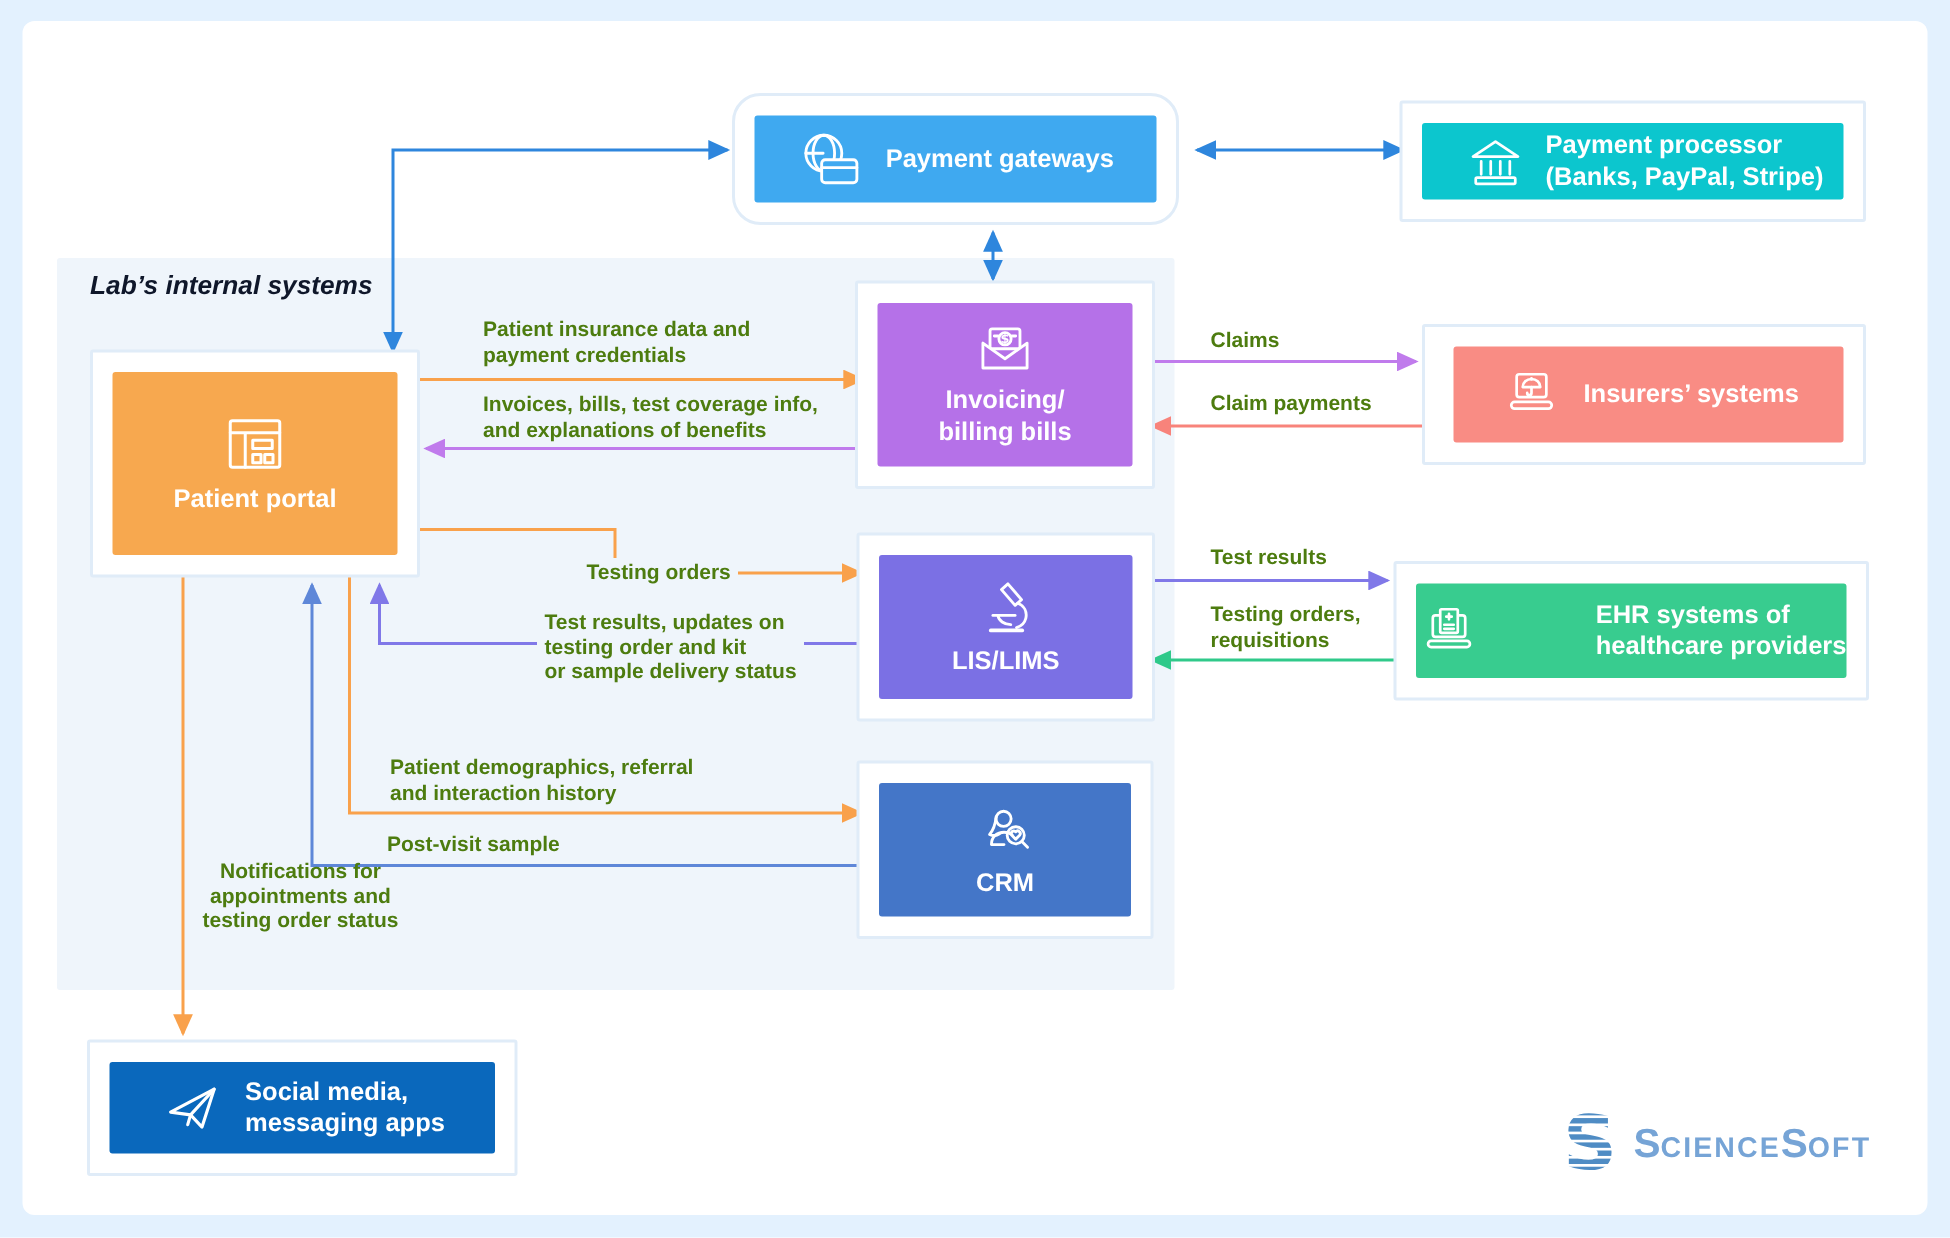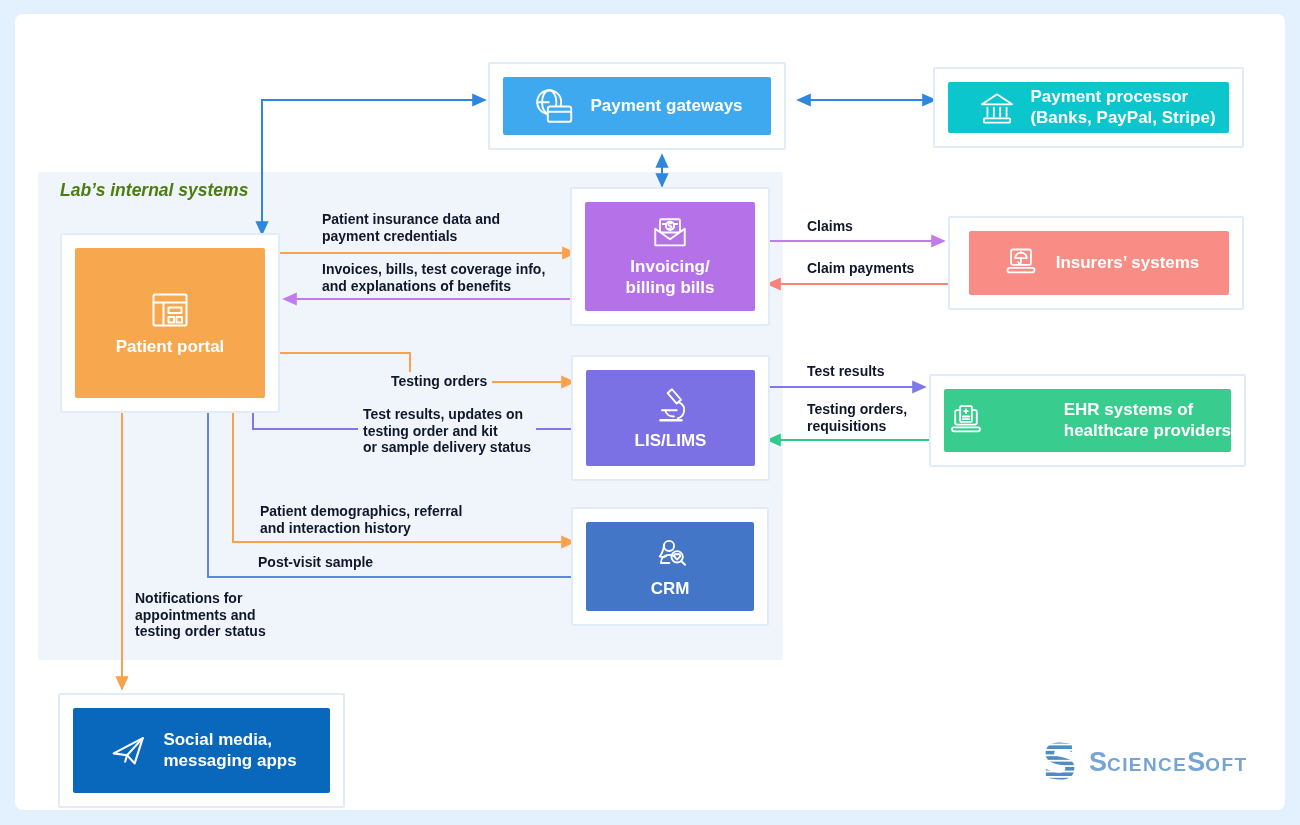--- a/index.html
+++ b/index.html
@@ -1,48 +1,48 @@
 <!DOCTYPE html>
 <html><head>
 <meta charset="utf-8">
 <style>
   html,body{margin:0;padding:0;}
   body{width:1300px;height:825px;background:#E3F1FE;font-family:"Liberation Sans","DejaVu Sans",sans-serif;}
   #stage{position:relative;width:1300px;height:825px;overflow:hidden;}
   .card{position:absolute;left:15px;top:14px;width:1270px;height:796px;background:#FFFFFF;border-radius:8px;}
   .panel{position:absolute;left:38px;top:172px;width:745px;height:488px;background:#EFF5FB;border-radius:2px;z-index:1;}
-  .panel-label{position:absolute;left:60px;top:180px;z-index:3;font-size:17.5px;font-style:italic;font-weight:600;color:#4d7c0f;}
+  .panel-label{position:absolute;left:60px;top:180px;z-index:3;font-size:17.5px;font-style:italic;font-weight:600;color:#0f172a;}
   .edges-layer{position:absolute;left:0;top:0;z-index:2;pointer-events:none;}
   .frame{position:absolute;background:#FFFFFF;border:2px solid #E0ECF8;border-radius:2px;padding:13px;box-sizing:border-box;z-index:4;display:flex;}
   .node{flex:1;display:flex;align-items:center;justify-content:center;color:#FFFFFF;border-radius:2px;}
   .node.v{flex-direction:column;gap:5px;}
   .node.h{flex-direction:row;gap:13px;}
   .node-label{font-size:17px;font-weight:600;line-height:1.22;white-space:pre-line;text-align:center;}
   .node.h .node-label{text-align:left;}
   .nicon{display:flex;align-items:center;justify-content:center;}
-  .edge-label{position:absolute;z-index:3;color:#0f172a;font-size:14px;line-height:1.18;font-weight:600;white-space:pre-line;}
+  .edge-label{position:absolute;z-index:3;color:#4d7c0f;font-size:14px;line-height:1.18;font-weight:600;white-space:pre-line;}
   .bgfill{background:#EFF5FB;padding:1px 5px;}
   
-  .f-gateways{left:488px;top:62px;width:298px;height:88px;}
+  .f-gateways{left:488px;top:62px;width:298px;height:88px;border-radius:19px;}
   .f-processor{left:933px;top:67px;width:311px;height:81px;}
-  .f-portal{left:60px;top:233px;width:220px;height:180px;}
+  .f-portal{left:60px;top:233px;width:220px;height:152px;}
   .f-invoicing{left:570px;top:187px;width:200px;height:139px;}
   .f-insurers{left:948px;top:216px;width:296px;height:94px;padding-left:19px;}
   .f-lis{left:571px;top:355px;width:199px;height:126px;}
   .f-ehr{left:929px;top:374px;width:317px;height:93px;}
   .f-crm{left:571px;top:507px;width:198px;height:119px;}
-  .f-social{left:58px;top:693px;width:287px;height:115px;}
+  .f-social{left:58px;top:693px;width:287px;height:91px;}
   
   .el-insurance{left:322px;top:211px;}
   .el-invoices{left:322px;top:261px;}
   .el-testing-orders{left:386px;top:372px;}
   .el-test-results-updates{left:358px;top:405px;}
   .el-demographics{left:260px;top:503px;}
   .el-postvisit{left:258px;top:554px;}
-  .el-notifications{left:135px;top:590px;}
+  .el-notifications{left:135px;top:572px;text-align:center;}
   .el-claims{left:807px;top:218px;}
   .el-claimpay{left:807px;top:260px;}
   .el-testresults{left:807px;top:363px;}
   .el-ordersreq{left:807px;top:401px;}
   
   .logo{position:absolute;left:1040px;top:740px;z-index:4;display:flex;align-items:center;gap:9px;}
   .logo-text{display:flex;align-items:baseline;color:#76A4D6;font-weight:700;}
   .logo-text .lg{font-size:27px;}
   .logo-text .sm{font-size:19px;letter-spacing:1.4px;}
 </style>

